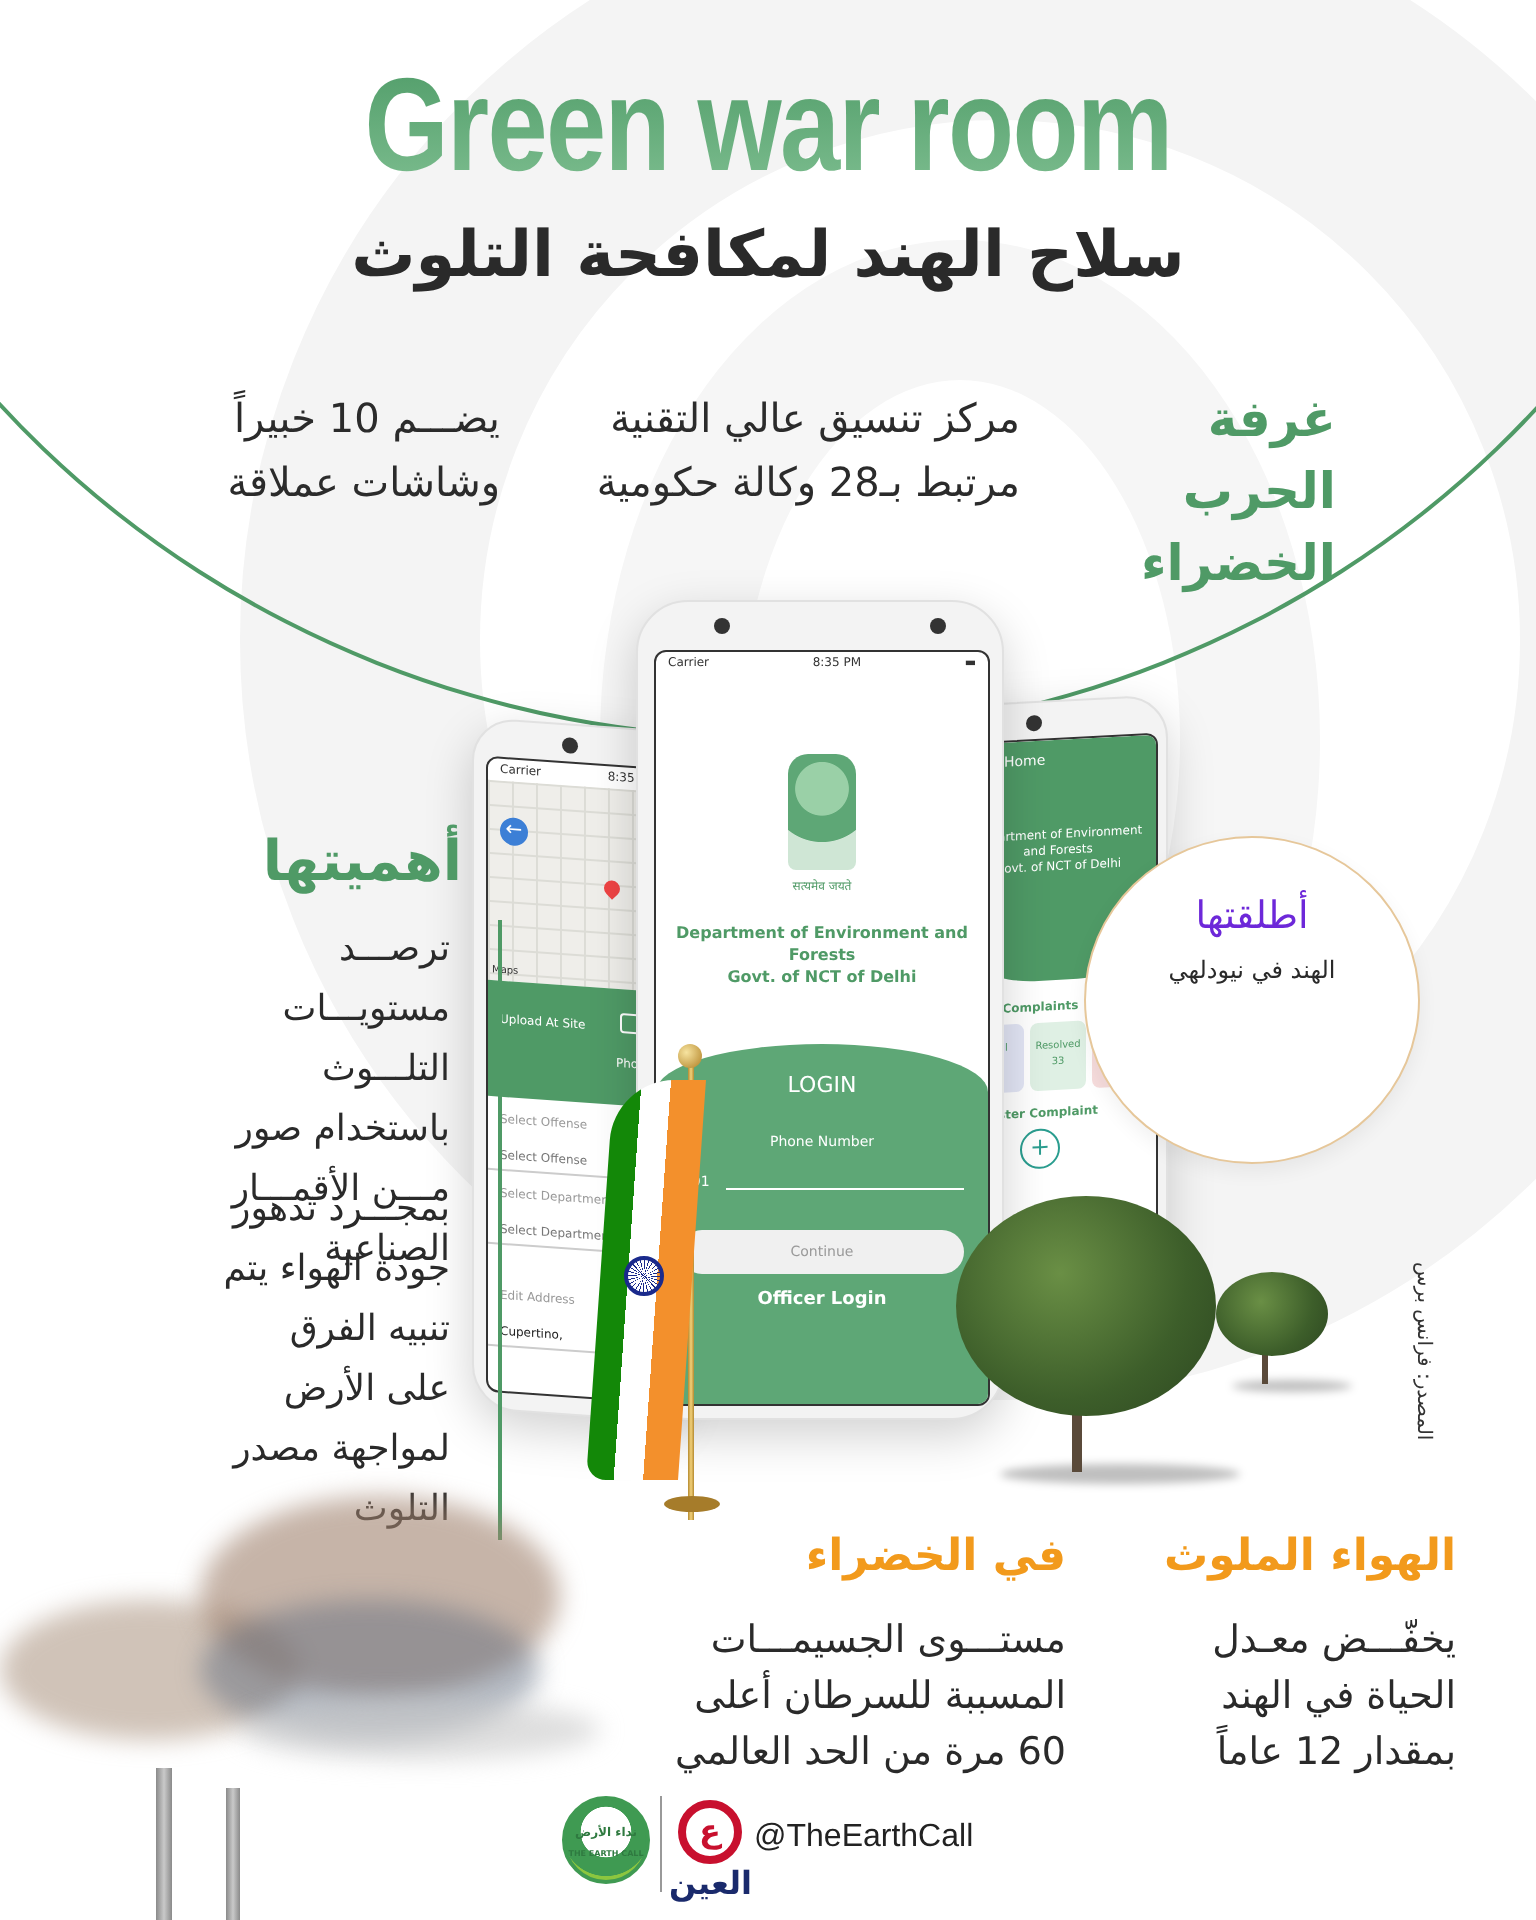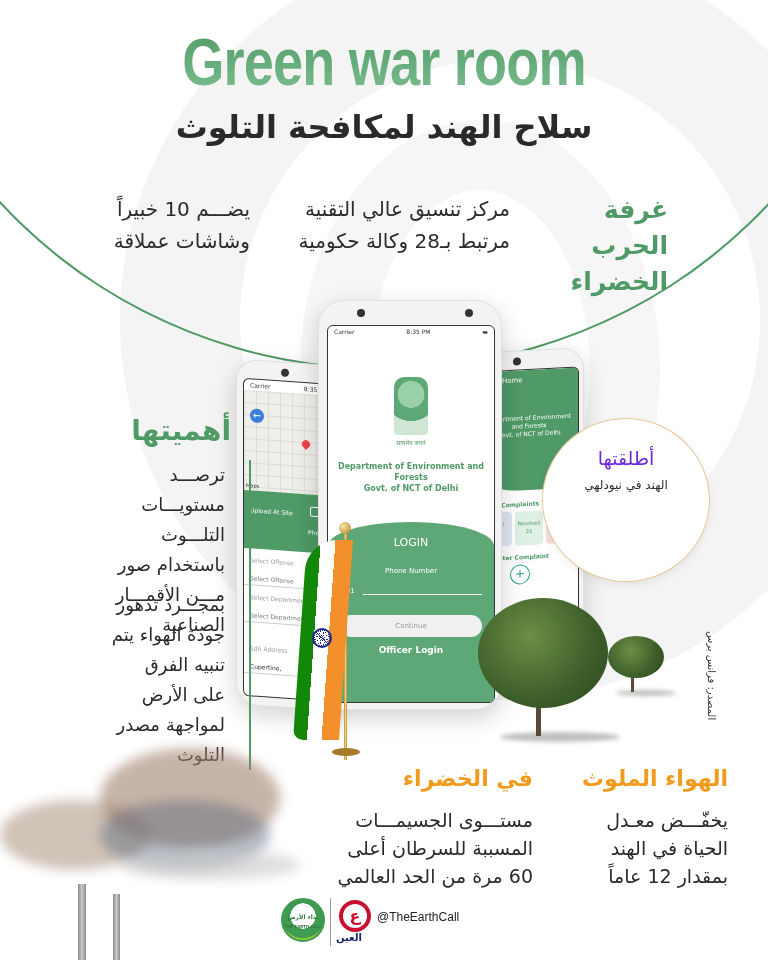--- a/index.html
+++ b/index.html
@@ -103,22 +103,22 @@
   .sx1 { right: 40px; top: 806px; width: 160px; }
   .st2 { right: 235px; top: 766px; width: 200px; }
   .sx2 { right: 235px; top: 806px; width: 200px; }
 
   .source { position: absolute; left: 706px; top: 610px; writing-mode: vertical-rl; direction: rtl; font-size: 10px; color: #333; height: 110px; }
 
   
   .earth-logo { position: absolute; left: 281px; top: 898px; width: 44px; height: 44px; border-radius: 50%; background: radial-gradient(circle at 50% 40%, #ffffff 0 40%, #3f9a52 41% 70%, #8cc63f 71%); border: 2px solid #3f9a52; font-size: 6px; color: #2f7a40; text-align: center; line-height: 10px; padding-top: 12px; font-weight: 700; }
   .divider { position: absolute; left: 330px; top: 898px; width: 1px; height: 48px; background: #999; }
   .ain-logo { position: absolute; left: 339px; top: 900px; width: 32px; height: 32px; border-radius: 50%; border: 4px solid #c8102e; color: #c8102e; text-align: center; font-weight: 700; font-size: 16px; line-height: 24px; }
-  .ain-label { position: absolute; left: 336px; top: 932px; width: 40px; text-align: left; font-size: 10px; color: #1a2a6c; font-weight: 700; direction: rtl; }
-  .handle { position: absolute; left: 377px; top: 910px; font-family: "Liberation Sans", sans-serif; font-size: 12px; color: #222; }
+  .ain-label { position: absolute; left: 336px; top: 932px; width: 40px; text-align: left; font-size: 16px; color: #1a2a6c; font-weight: 700; direction: rtl; }
+  .handle { position: absolute; left: 377px; top: 910px; font-family: "Liberation Sans", sans-serif; font-size: 16px; color: #222; }
 </style>
 </head>
 <body>
 
 <div class="canvas">
   <div class="bg-shape"></div>
   <div class="bg-shape2"></div>
   <div class="arc"></div>
 
   <h1 class="title-en">Green war room</h1>

